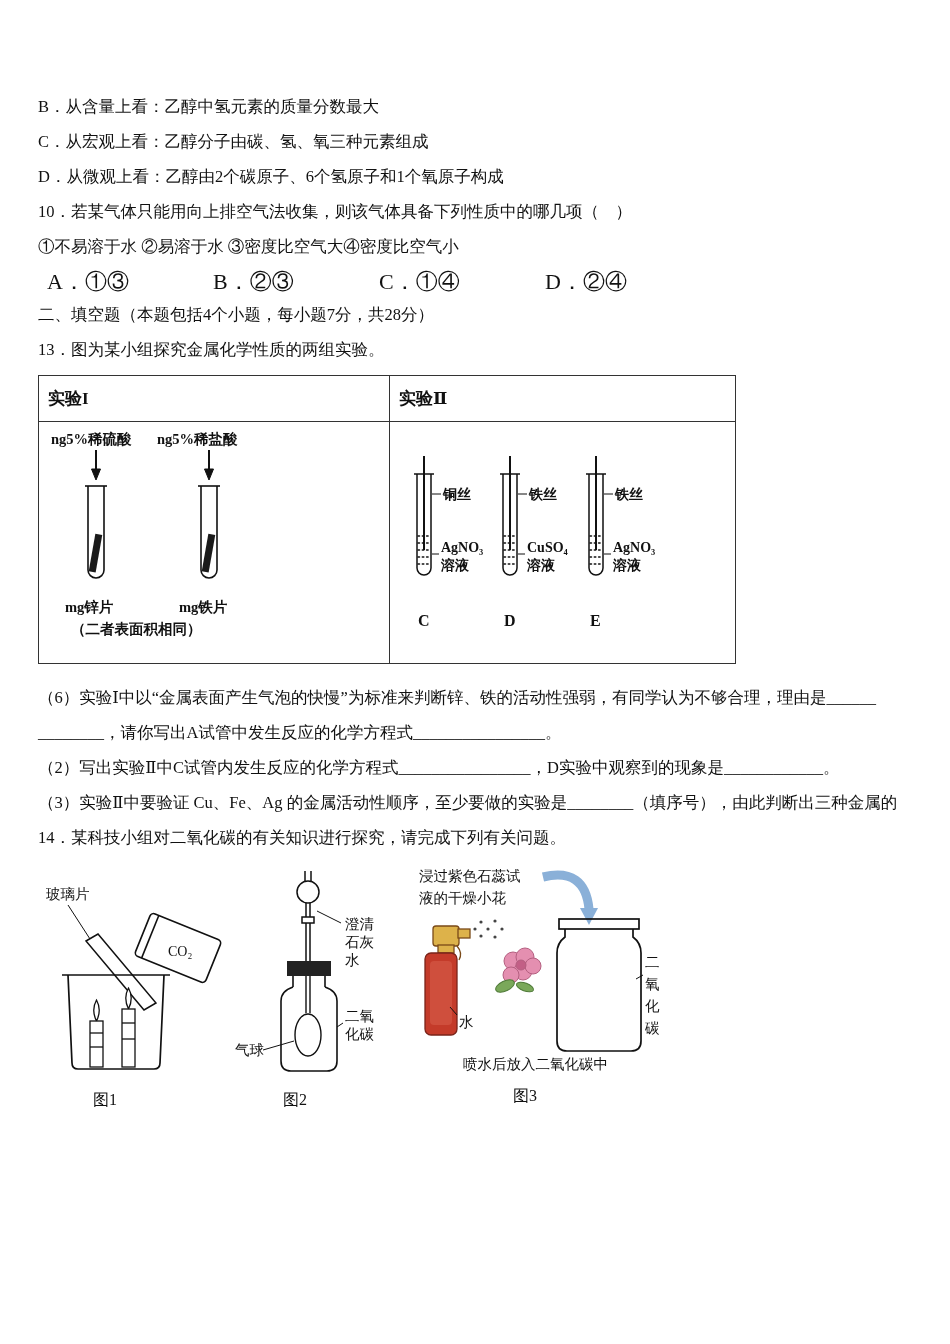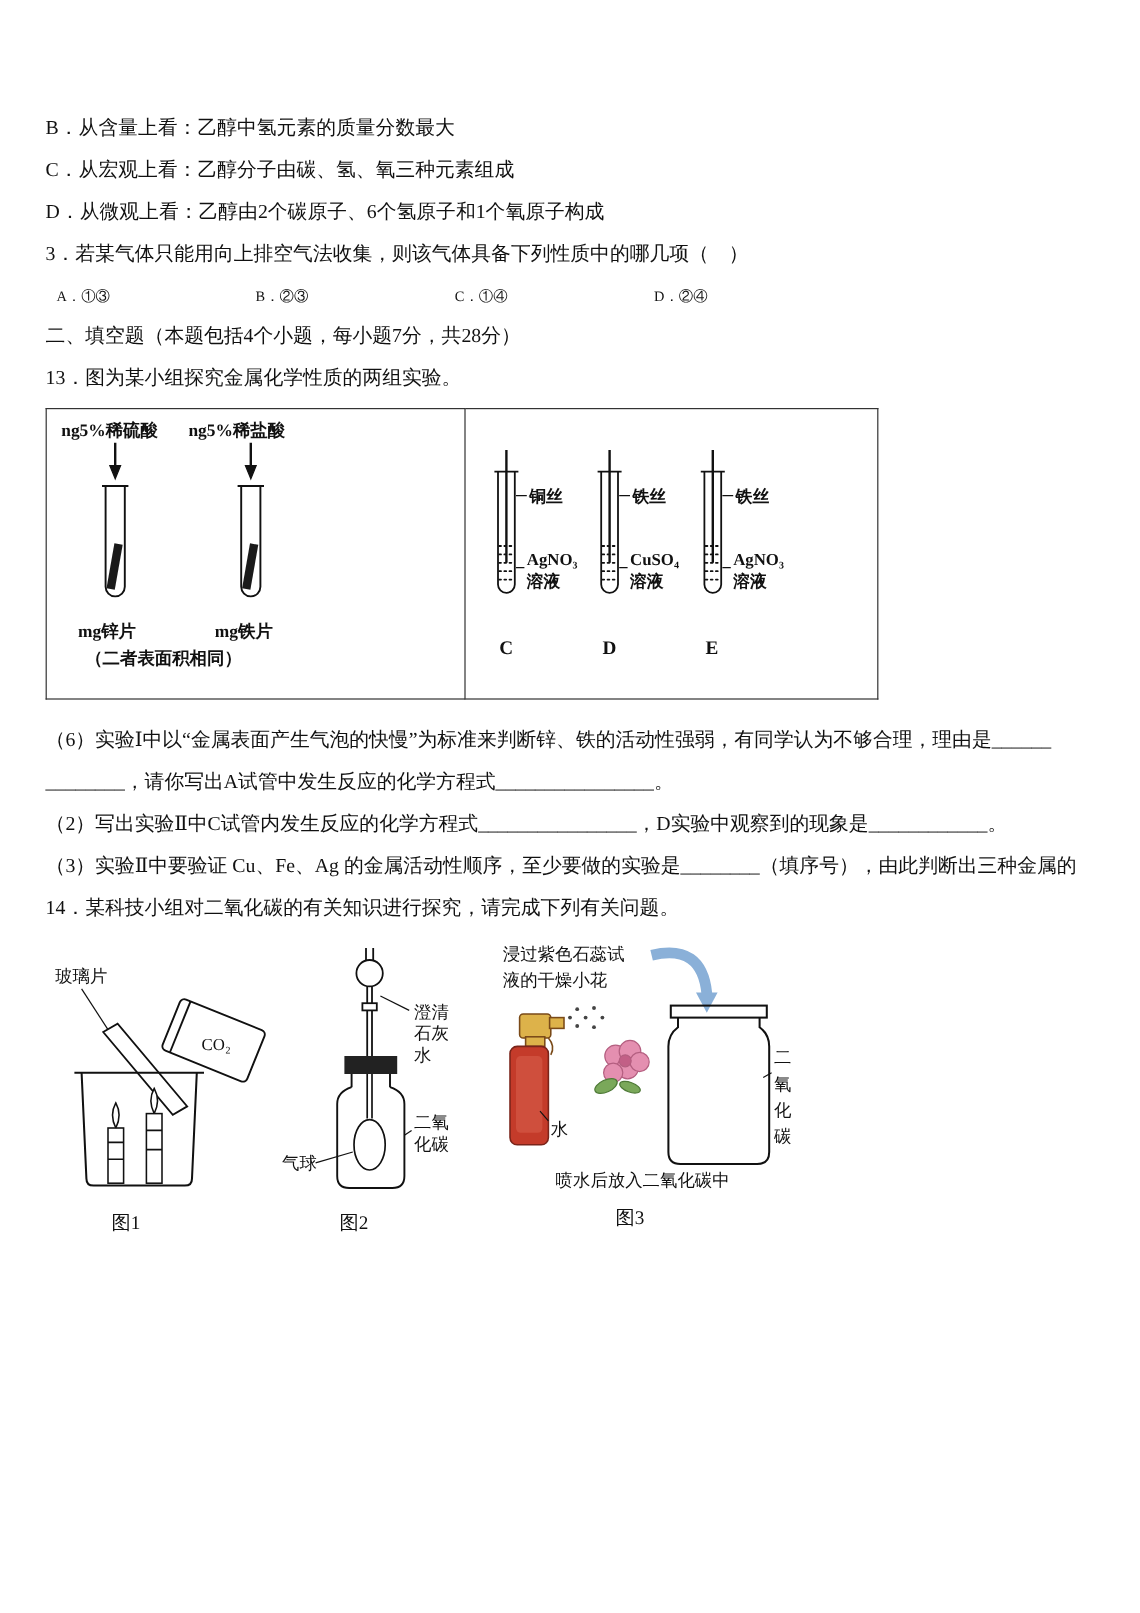--- a/index.html
+++ b/index.html
@@ -10,54 +10,59 @@
     color: #111;
   }
   .page { padding: 97px 20px 0 38px; }
   p.line {
     margin: 0 0 15px 0;
     font-size: 16.5px;
     line-height: 20px;
     white-space: nowrap;
   }
   .indent { margin-left: 9px; }
-  .opts-row { display: flex; margin: 0 0 13px 9px; font-size: 12px; line-height: 20px; }
+  .opts-row { display: flex; margin: 0 0 13px 9px; font-size: 22px; line-height: 20px; }
   .opts-row span { width: 166px; }
   table.exp { border-collapse: collapse; margin: 7px 0 24px 0; }
   table.exp th, table.exp td { border: 1.5px solid #333; padding: 0; vertical-align: top; font-weight: bold; }
   table.exp th { font-size: 17px; text-align: left; padding: 11px 9px; font-weight: bold; }
   svg { display: block; }
   svg text { font-family: "Liberation Serif", "DejaVu Serif", serif; fill: #111; }
   .flabel { font-size: 14.5px; }
   .slabel { font-size: 14px; }
   .cap { font-size: 16px; }
   .figures { display: flex; align-items: flex-start; margin-top: 14px; }
 </style>
 </head>
 <body>
 
 <div class="page">
 
   <p class="line indent">B．从含量上看：乙醇中氢元素的质量分数最大</p>
   <p class="line indent">C．从宏观上看：乙醇分子由碳、氢、氧三种元素组成</p>
   <p class="line indent">D．从微观上看：乙醇由2个碳原子、6个氢原子和1个氧原子构成</p>
 
-  <p class="line">3．若某气体只能用向上排空气法收集，则该气体具备下列性质中的哪几项（　）</p>
+  <p class="line">10．若某气体只能用向上排空气法收集，则该气体具备下列性质中的哪几项（　）</p>
+  <p class="line indent">①不易溶于水 ②易溶于水 ③密度比空气大④密度比空气小</p>
   <div class="opts-row">
     <span>A．①③</span>
     <span>B．②③</span>
     <span>C．①④</span>
     <span>D．②④</span>
   </div>
 
   <p class="line">二、填空题（本题包括4个小题，每小题7分，共28分）</p>
   <p class="line">13．图为某小组探究金属化学性质的两组实验。</p>
 
   <table class="exp">
     <tbody>
+        <tr>
+      <th style="width:351px">实验I</th>
+      <th style="width:346px">实验Ⅱ</th>
+    </tr>
     <tr>
       <td>
         <svg width="348" height="241" viewBox="0 0 348 241">
           <text x="12" y="22" class="flabel">ng5%稀硫酸</text>
           <text x="118" y="22" class="flabel">ng5%稀盐酸</text>
           <g stroke="#111" fill="#111">
             <line x1="57" y1="28" x2="57" y2="50" stroke-width="2"></line>
             <polygon points="57,58 52.5,47 61.5,47"></polygon>
             <line x1="170" y1="28" x2="170" y2="50" stroke-width="2"></line>
             <polygon points="170,58 165.5,47 174.5,47"></polygon>

